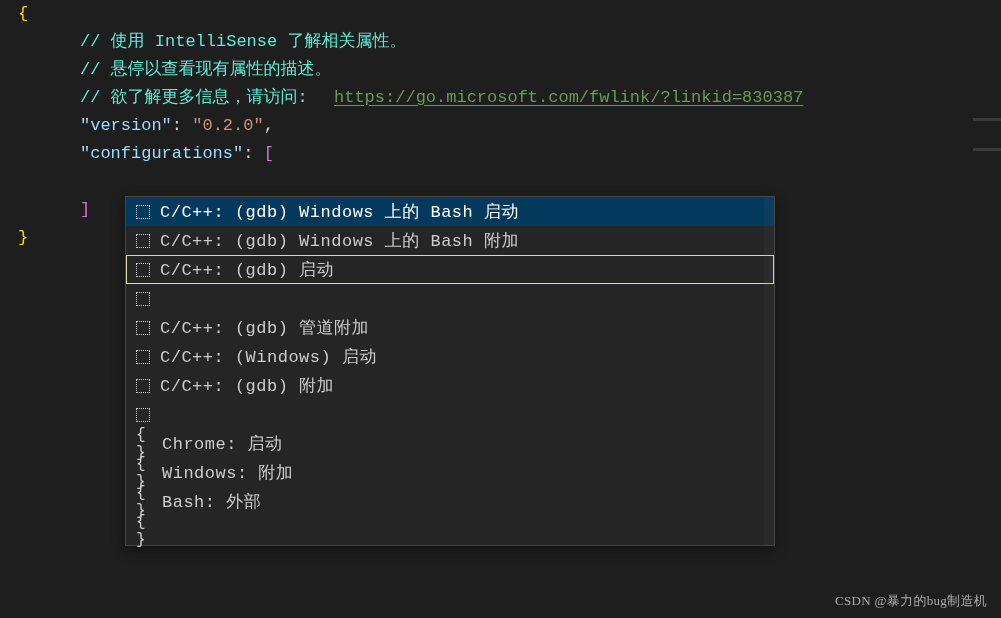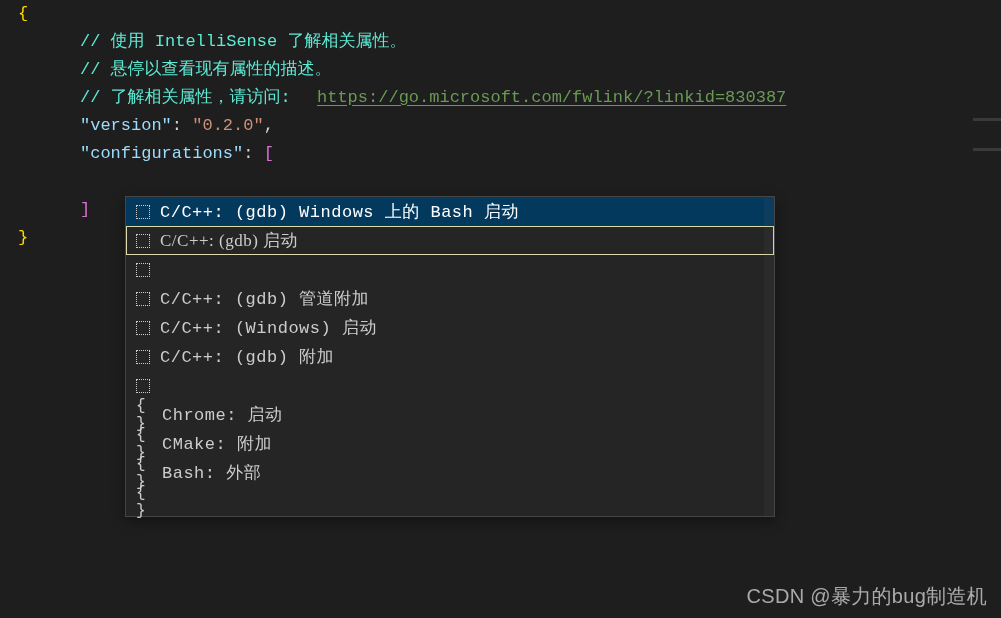--- a/index.html
+++ b/index.html
@@ -56,21 +56,20 @@
     cursor: pointer;
   }
   .suggest-item.selected {
     background: #04395e;
     color: #ffffff;
     text-align: right;
   }
   .suggest-item.highlighted {
     outline: 1px solid #dcdcaa;
     outline-offset: -1px;
-    font-family: Liberation Serif, serif;
   }
   .icon-square {
     width: 14px;
     height: 14px;
     border: 1.5px dotted #cccccc;
     margin-right: 10px;
     flex-shrink: 0;
   }
   .icon-braces {
     width: 18px;
@@ -89,22 +88,22 @@
     right: 0;
     width: 10px;
     height: 100%;
     background: rgba(120,120,120,0.08);
   }
   .watermark {
     position: absolute;
     bottom: 8px;
     right: 14px;
     color: #d8d8d8;
-    font-family: Liberation Sans, sans-serif;
-    font-size: 20px;
+    font-family: Liberation Serif, serif;
+    font-size: 13px;
     opacity: 0.75;
     letter-spacing: 0.3px;
   }
   .minimap-stub {
     position: absolute;
     top: 118px;
     right: 0;
     width: 28px;
     height: 3px;
     background: #3a3a3a;
@@ -118,33 +117,37 @@
     background: #3a3a3a;
   }
 </style>
 </head>
 <body>
 
 <div class="editor">
   <div class="line"><span class="brace-open">{</span></div>
   <div class="line indent1"><span class="comment">// 使用 IntelliSense 了解相关属性。</span></div>
   <div class="line indent1"><span class="comment">// 悬停以查看现有属性的描述。</span></div>
-  <div class="line indent1"><span class="comment">// 了解相关属性，请访问: </span><span class="link">https://go.microsoft.com/fwlink/?linkid=830387</span></div>
+  <div class="line indent1"><span class="comment">// 欲了解更多信息，请访问: </span><span class="link">https://go.microsoft.com/fwlink/?linkid=830387</span></div>
   <div class="line indent1"><span class="string-key">"version"</span><span class="punct">:</span> <span class="string-val">"0.2.0"</span><span class="punct">,</span></div>
   <div class="line indent1"><span class="string-key">"configurations"</span><span class="punct">:</span> <span class="bracket-pink">[</span></div>
   <div class="line">&nbsp;</div>
   <div class="line indent2"><span class="bracket-pink">]</span></div>
   <div class="line"><span class="brace-close">}</span></div>
 </div>
 
 <div class="suggest-box" id="suggest-box">
   <div class="suggest-scrollbar"></div>
 <div class="suggest-item selected">
       <span class="icon-square"></span>
       <span class="suggest-label">C/C++: (gdb) Windows 上的 Bash 启动</span>
+    </div>
+    <div class="suggest-item">
+      <span class="icon-square"></span>
+      <span class="suggest-label">C/C++: (gdb) Windows 上的 Bash 附加</span>
     </div>
     <div class="suggest-item highlighted">
       <span class="icon-square"></span>
       <span class="suggest-label">C/C++: (gdb) 启动</span>
     </div>
     <div class="suggest-item">
       <span class="icon-square"></span>
     </div>
     <div class="suggest-item">
       <span class="icon-square"></span>
@@ -160,21 +163,21 @@
     </div>
     <div class="suggest-item">
       <span class="icon-square"></span>
     </div>
     <div class="suggest-item">
       <span class="icon-braces">{ }</span>
       <span class="suggest-label">Chrome: 启动</span>
     </div>
     <div class="suggest-item">
       <span class="icon-braces">{ }</span>
-      <span class="suggest-label">CMake: 附加</span>
+      <span class="suggest-label">Windows: 附加</span>
     </div>
     <div class="suggest-item">
       <span class="icon-braces">{ }</span>
       <span class="suggest-label">Bash: 外部</span>
     </div>
     <div class="suggest-item">
       <span class="icon-braces">{ }</span>
     </div>
   </div>
 

